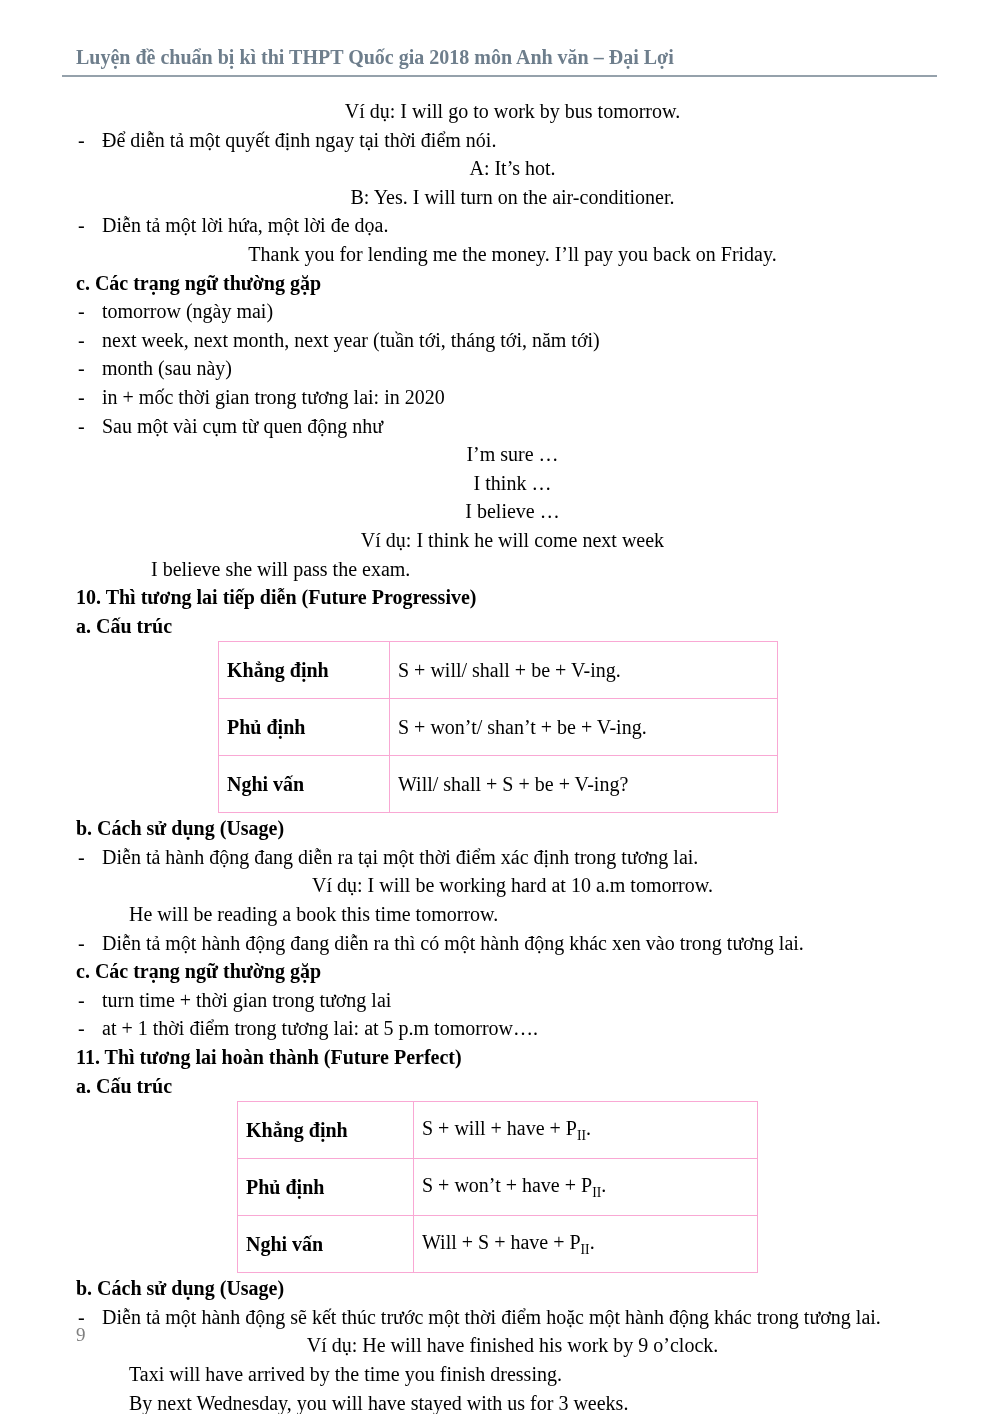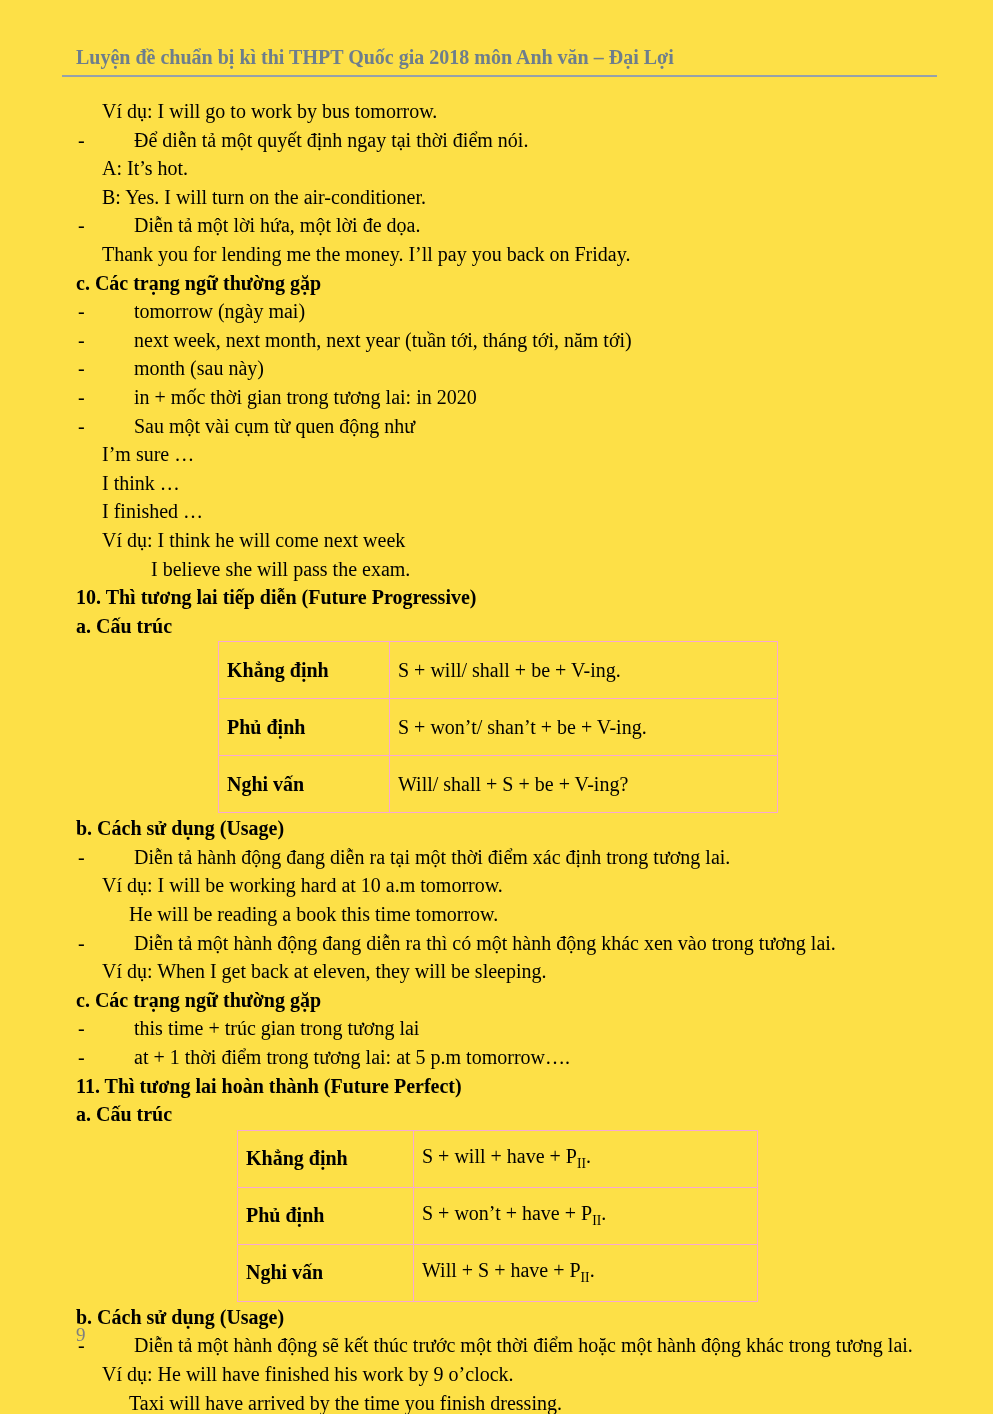--- a/index.html
+++ b/index.html
@@ -1,45 +1,45 @@
 <!DOCTYPE html>
 <html><head>
 <meta charset="utf-8">
 <style>
   html, body { margin: 0; padding: 0; background: #e8e8e8; }
   .page {
     position: relative;
     width: 993px;
     height: 1414px;
     margin: 0 auto;
-    background: #fde047;
+    background: #ffffff;
     box-sizing: border-box;
     padding: 44px 70px 0 76px;
     font-family: "Liberation Serif", "DejaVu Serif", serif;
     font-size: 20px;
     color: #000000;
     overflow: hidden;
   }
   .doc-header {
     font-weight: 700;
     color: #6e7e8c;
     line-height: 26px;
     margin: 0 -14px 20px -14px;
     padding: 0 0 5px 14px;
     border-bottom: 2px solid #95a1ab;
     font-size: 20px;
   }
   .line { margin: 0; line-height: 28.6px; }
   .hd { font-weight: 700; }
-  .i1 { padding-left: 26px; }
+  .i1 { padding-left: 26px; text-align: center; }
   .i15 { padding-left: 53px; }
   .i2 { padding-left: 75px; }
   .li { display: flex; line-height: 28.6px; }
   .li .b { flex: 0 0 26px; box-sizing: border-box; padding-left: 2px; }
-  .li .t { flex: 1 1 auto; margin-left: 32px; }
+  .li .t { flex: 1 1 auto; }
   table.tbl { border-collapse: collapse; table-layout: fixed; margin: 1px 0 1px 142px; }
   table.tbl td {
     border: 1px solid #f9a8d4;
     height: 28px;
     padding: 14px 8px;
     vertical-align: middle;
     font-size: 20px;
   }
   table.t1 td.lab { width: 154px; }
   table.t1 td.val { width: 371px; }
@@ -102,21 +102,21 @@
       <span class="b">-</span>
       <span class="t">in + mốc thời gian trong tương lai: in 2020</span>
     </div>
     <div class="li">
       <span class="b">-</span>
       <span class="t">Sau một vài cụm từ quen động như</span>
     </div>
 
     <p class="line i1">I’m sure …</p>
     <p class="line i1">I think …</p>
-    <p class="line i1">I finished …</p>
+    <p class="line i1">I believe …</p>
     <p class="line i1">Ví dụ: I think he will come next week</p>
     <p class="line i2">I believe she will pass the exam.</p>
 
     <p class="line hd">10. Thì tương lai tiếp diễn (Future Progressive)</p>
     <p class="line hd">a. Cấu trúc</p>
 
     <table class="tbl t1">
       <tbody>
           <tr>
         <td class="lab">Khẳng định</td>
@@ -141,27 +141,26 @@
     </div>
 
     <p class="line i1">Ví dụ: I will be working hard at 10 a.m tomorrow.</p>
     <p class="line i15">He will be reading a book this time tomorrow.</p>
 
     <div class="li">
       <span class="b">-</span>
       <span class="t">Diễn tả một hành động đang diễn ra thì có một hành động khác xen vào trong tương lai.</span>
     </div>
 
-    <p class="line i1">Ví dụ: When I get back at eleven, they will be sleeping.</p>
 
     <p class="line hd">c. Các trạng ngữ thường gặp</p>
 
     <div class="li">
       <span class="b">-</span>
-      <span class="t">this time + trúc gian trong tương lai</span>
+      <span class="t">turn time + thời gian trong tương lai</span>
     </div>
     <div class="li">
       <span class="b">-</span>
       <span class="t">at + 1 thời điểm trong tương lai: at 5 p.m tomorrow….</span>
     </div>
 
     <p class="line hd">11. Thì tương lai hoàn thành (Future Perfect)</p>
     <p class="line hd">a. Cấu trúc</p>
 
     <table class="tbl t2">

